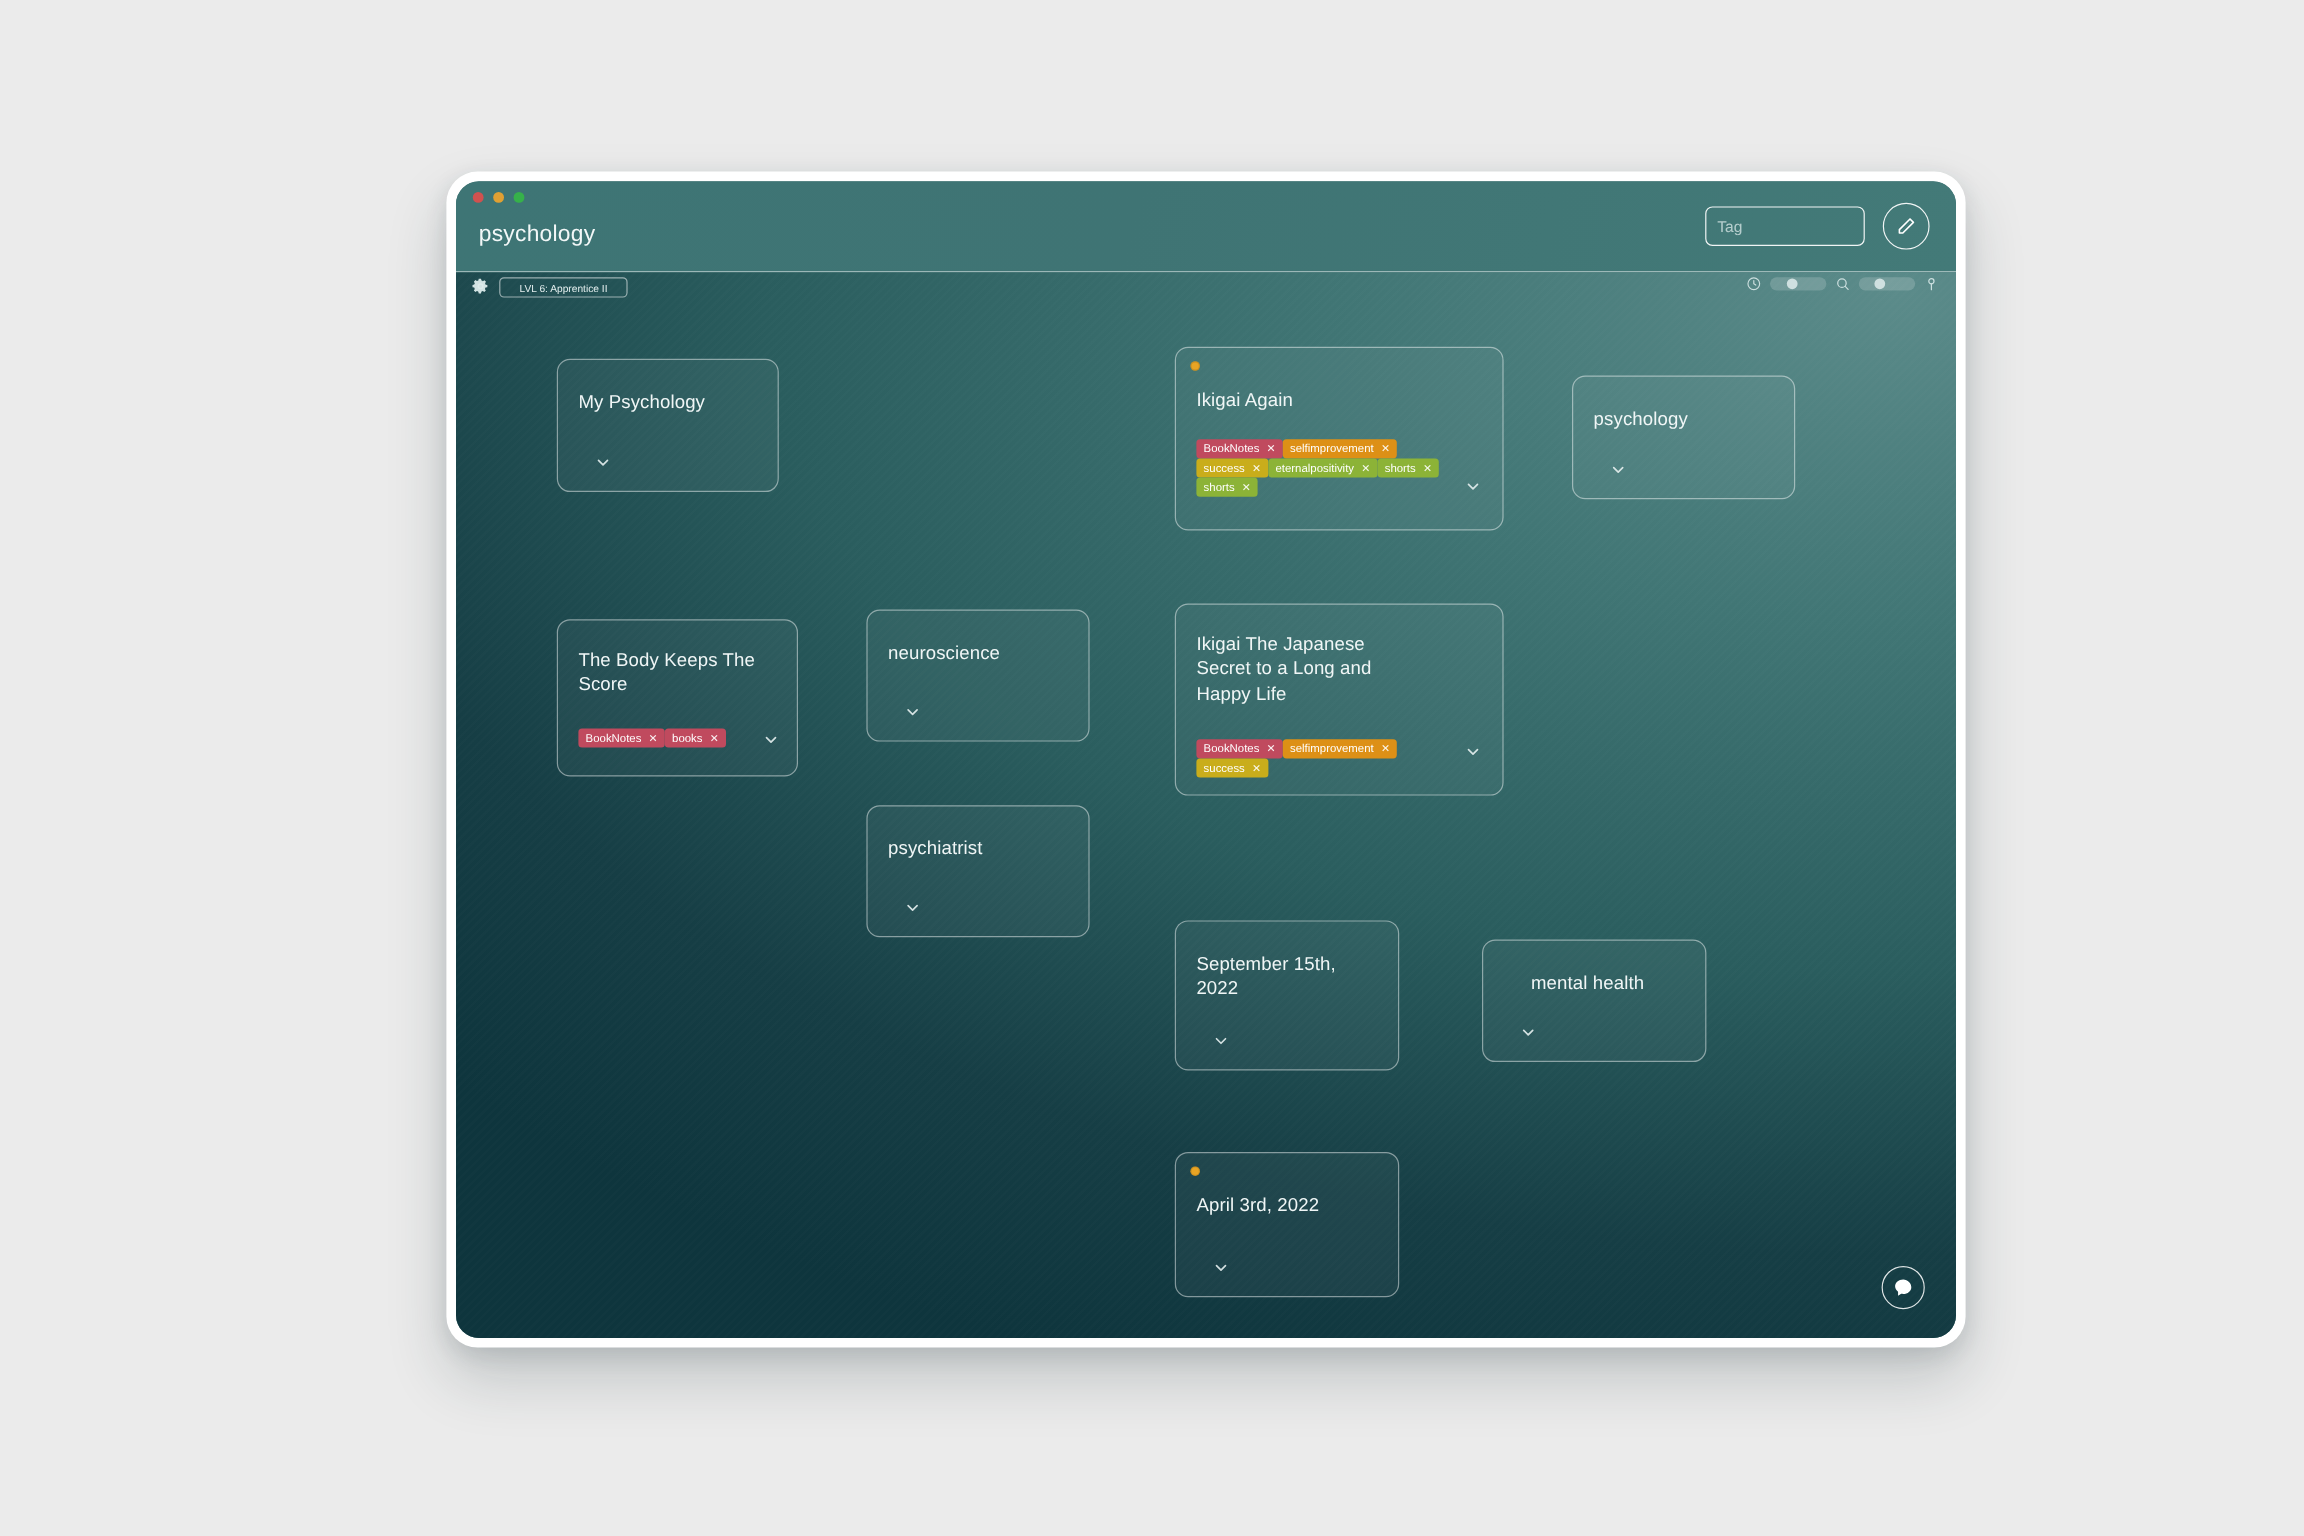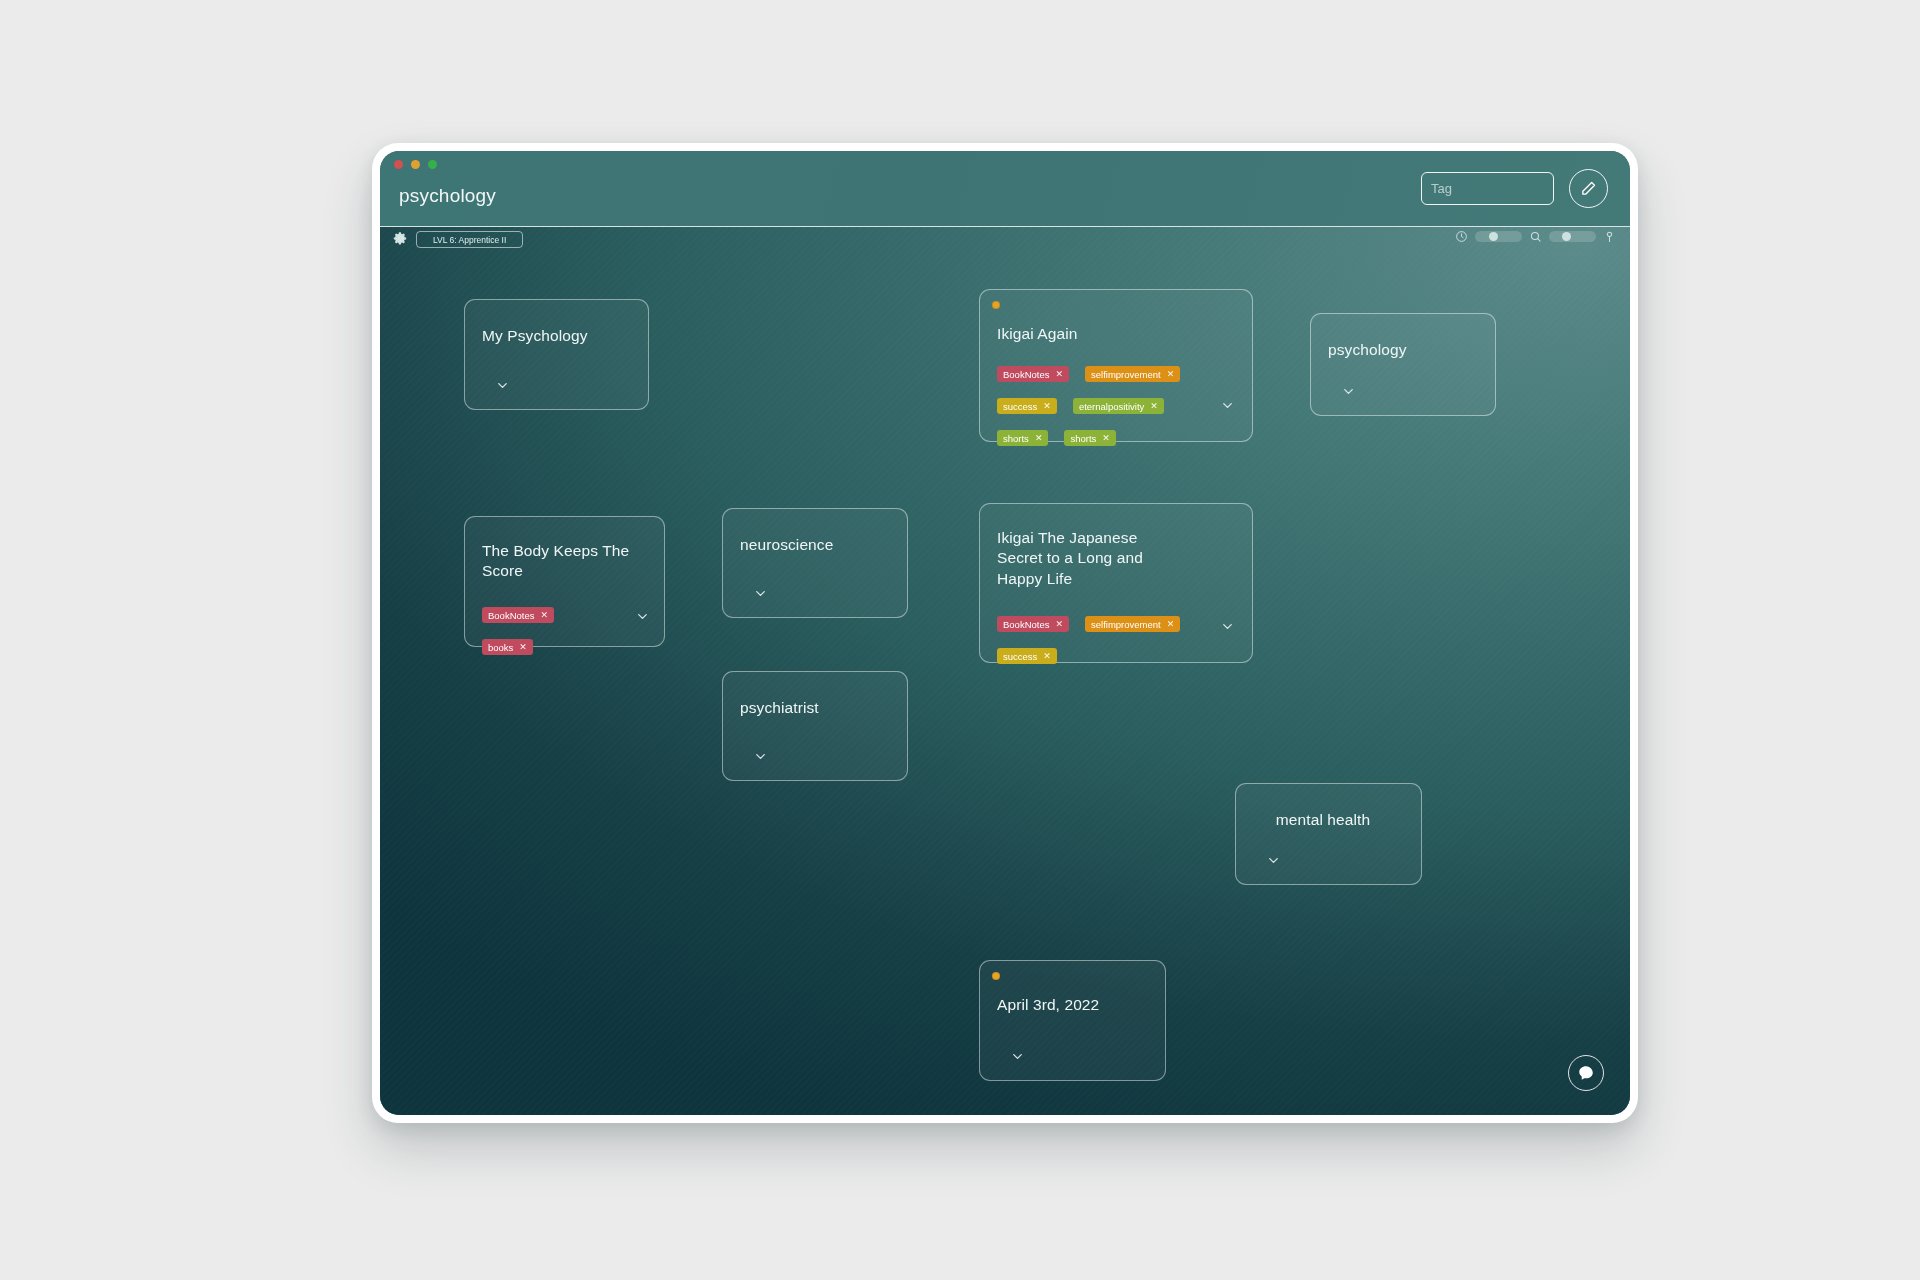--- a/index.html
+++ b/index.html
@@ -144,21 +144,21 @@
   .dot-badge{
     position:absolute;left:12px;top:11px;
     width:8px;height:8px;border-radius:50%;
     background:#e8a424;
     box-shadow:0 0 0 1px rgba(0,0,0,.12) inset;
   }
 
   
   .tags{
     position:absolute;left:17px;right:48px;
-    display:flex;flex-wrap:wrap;gap:16px;
+    display:flex;flex-wrap:wrap;gap:0;
   }
   .tag{
     display:inline-flex;align-items:center;gap:6px;
     height:16px;padding:0 6px;
     border-radius:3px;
     font-size:9.5px;color:#ffffff;white-space:nowrap;
     cursor:pointer;
   }
   .tag .x{font-size:9px;opacity:.92;cursor:pointer;}
   .tag.red{background:#c04a5e;}
@@ -355,20 +355,26 @@
           </svg>
       </div>
 
       <div class="node" style="left:342px;top:444px;width:186px;height:110px;">
         <div class="node-title">psychiatrist</div>
         <svg class="chev bl" viewBox="0 0 24 24" fill="none" stroke="#e8f1f1" stroke-width="2.2" stroke-linecap="round" stroke-linejoin="round">
             <path d="M6 9l6 6 6-6"></path>
           </svg>
       </div>
 
+      <div class="node" style="left:599px;top:540px;width:187px;height:125px;">
+        <div class="node-title">September 15th, 2022</div>
+        <svg class="chev bl" viewBox="0 0 24 24" fill="none" stroke="#e8f1f1" stroke-width="2.2" stroke-linecap="round" stroke-linejoin="round">
+            <path d="M6 9l6 6 6-6"></path>
+          </svg>
+      </div>
 
       <div class="node" style="left:855px;top:556px;width:187px;height:102px;text-align:center;">
         <div class="node-title">mental health</div>
         <svg class="chev bl" viewBox="0 0 24 24" fill="none" stroke="#e8f1f1" stroke-width="2.2" stroke-linecap="round" stroke-linejoin="round">
             <path d="M6 9l6 6 6-6"></path>
           </svg>
       </div>
 
       <div class="node" style="left:599px;top:733px;width:187px;height:121px;">
         <div class="dot-badge"></div>

